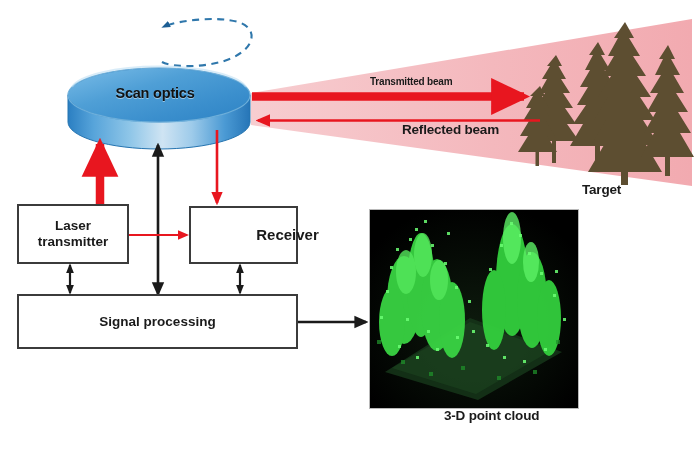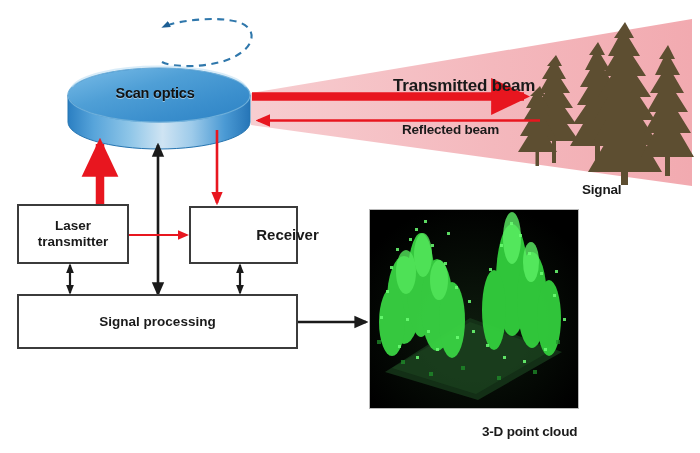--- a/index.html
+++ b/index.html
@@ -43,24 +43,24 @@
     pointer-events: none;
   }
   #scan-optics-label {
     left: 95px; top: 85px;
     width: 120px;
     font-size: 14.5px;
     text-align: center;
     color: #111;
     text-shadow: 0 1px 0 rgba(255,255,255,0.45);
   }
-  #transmitted-label { left: 393px; top: 76px; font-size: 17px; }
+  #transmitted-label { left: 370px; top: 76px; font-size: 10px; }
   #reflected-label  { left: 378px; top: 122px; font-size: 13.5px; padding-left: 24px; }
   #target-label     { left: 582px; top: 182px; font-size: 13.5px; }
-  #pointcloud-label { left: 444px; top: 424px; font-size: 13.5px; margin-left: 38px; }
+  #pointcloud-label { left: 444px; top: 408px; font-size: 13.5px; }
   #laser-label    { left: 18px;  top: 205px; width: 110px; height: 58px; font-size: 13.5px; border-radius: 16px; }
   #receiver-label { left: 207px; top: 207px; width: 107px; height: 56px; font-size: 15px; margin-left: 27px; }
   #signal-label   { left: 18px;  top: 295px; width: 279px; height: 53px; font-size: 13.5px; border-radius: 11px; }
 </style>
 </head>
 <body>
 
 <div id="stage">
 
   <svg id="diagram-svg" viewBox="0 0 700 453">
@@ -285,21 +285,21 @@
       </g>
     </g>
   </svg>
 
   <div class="lbl" id="scan-optics-label">Scan optics</div>
 
   <div class="lbl" id="transmitted-label">Transmitted beam</div>
 
   <div class="lbl" id="reflected-label">Reflected beam</div>
 
-  <div class="lbl" id="target-label">Signal</div>
+  <div class="lbl" id="target-label">Target</div>
 
   <div class="lbl" id="pointcloud-label">3-D point cloud</div>
 
   <div class="box-label" id="laser-label">
     <div>
       <div>Laser</div>
       <div>transmitter</div>
     </div>
   </div>
 

